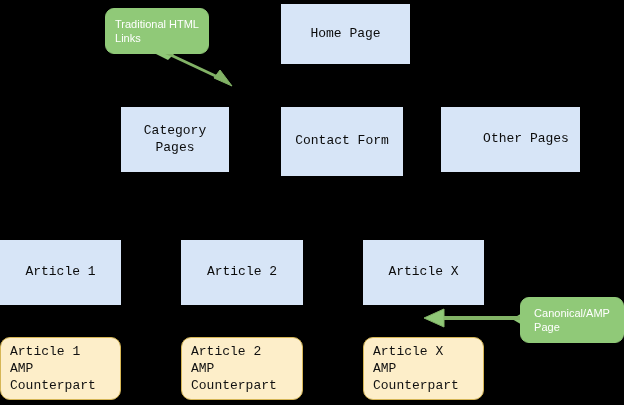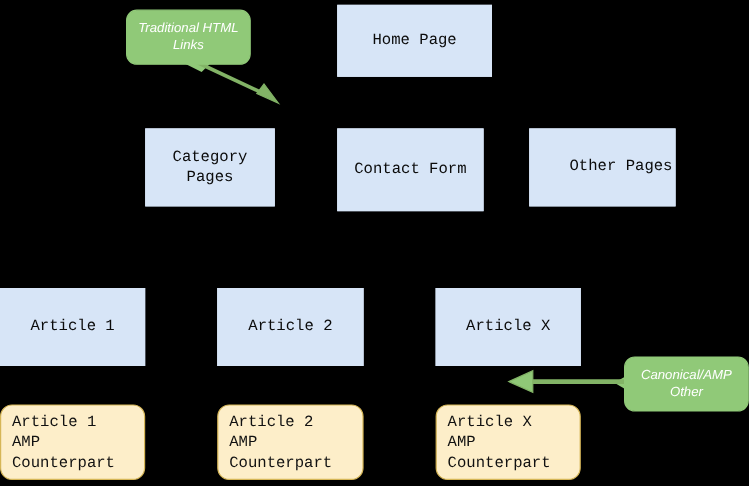--- a/index.html
+++ b/index.html
@@ -65,23 +65,21 @@
     box-sizing: border-box;
     background: #90c978;
     border: 1px solid #90c978;
     border-radius: 9px;
     color: #ffffff;
     font-size: 11px;
     line-height: 1.3;
     display: flex;
     align-items: center;
     justify-content: center;
-    text-align: center;
     padding: 0 6px;
-    font-style: italic;
   }
 
   
   #overlay {
     position: absolute;
     left: 0;
     top: 0;
     width: 624px;
     height: 405px;
     pointer-events: none;
@@ -115,21 +113,21 @@
 
   <div class="node blue" style="left:121px; top:107px; width:108px; height:65px;">
     <span class="amp-text" style="white-space:pre-line">Category
 Pages</span>
   </div>
 
   <div class="node blue" style="left:281px; top:107px; width:122px; height:69px;">
     <span>Contact Form</span>
   </div>
 
-  <div class="node blue" style="left:441px; top:107px; width:122px; height:65px;padding-left:31px;">
+  <div class="node blue" style="left:441px; top:107px; width:139px; height:65px;padding-left:31px;">
     <span>Other Pages</span>
   </div>
 
   <div class="node blue" style="left:0px; top:240px; width:121px; height:65px;">
     <span>Article 1</span>
   </div>
 
   <div class="node blue" style="left:181px; top:240px; width:122px; height:65px;">
     <span>Article 2</span>
   </div>
@@ -156,16 +154,16 @@
 Counterpart</span>
   </div>
 
   <div class="callout" style="left:105px; top:8px; width:104px; height:46px;">
     <span style="white-space:pre-line">Traditional HTML
 Links</span>
   </div>
 
   <div class="callout" style="left:520px; top:297px; width:104px; height:46px;">
     <span style="white-space:pre-line">Canonical/AMP
-Other</span>
+Page</span>
   </div>
 
 </div>
 
 </body></html>

